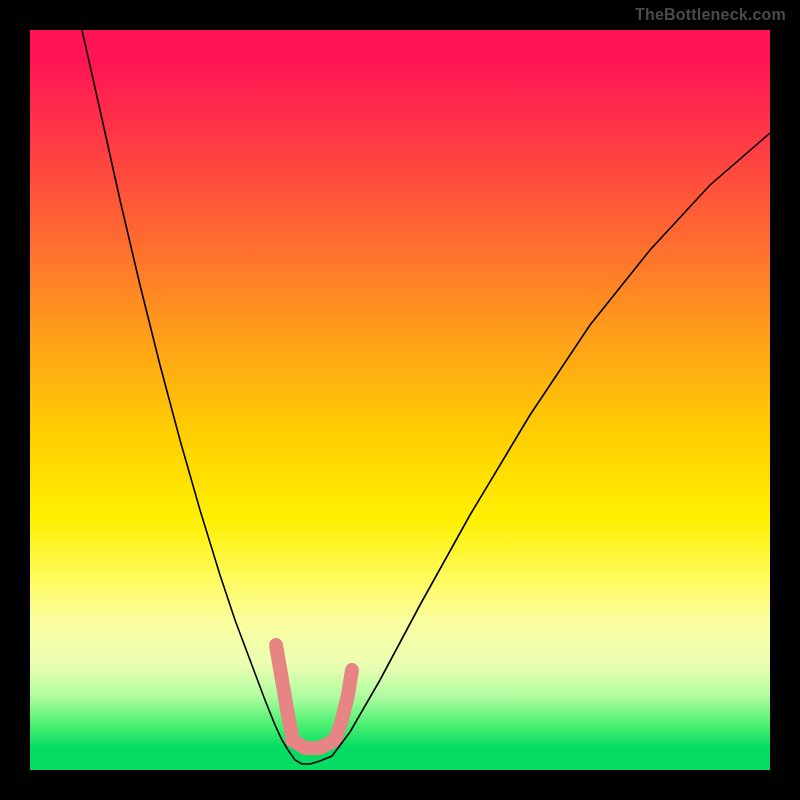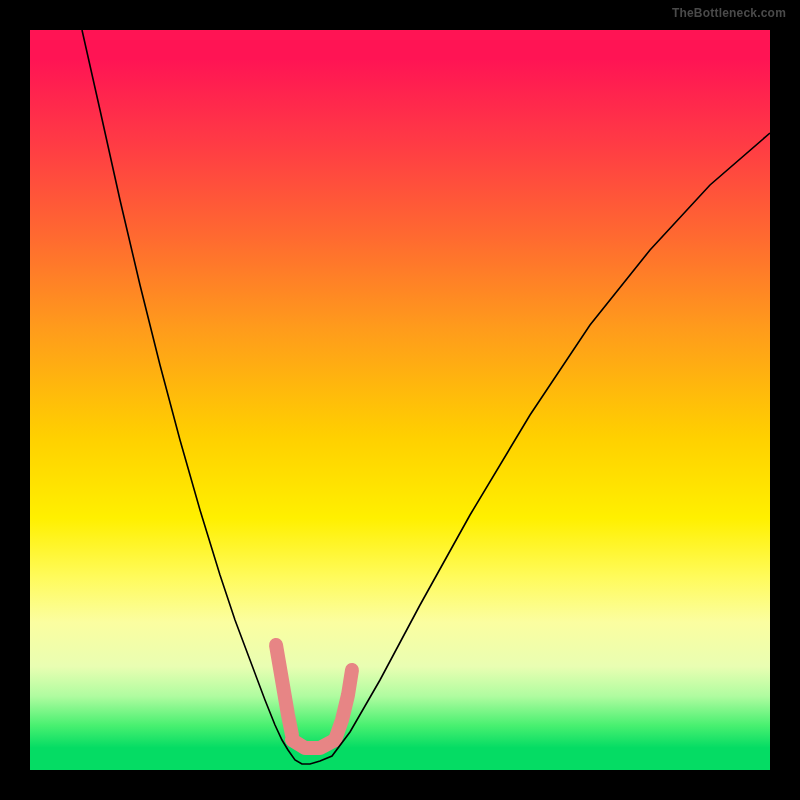--- a/index.html
+++ b/index.html
@@ -39,21 +39,21 @@
       #48f070 94%,
       #05dc64 97%,
       #05dc64 100%
     );
   }
   .watermark {
     position: absolute;
     top: 6px;
     right: 14px;
     color: #4a4a4a;
-    font-size: 12px;
+    font-size: 16px;
     font-weight: 600;
     letter-spacing: 0.2px;
     user-select: none;
   }
   svg.curve {
     position: absolute;
     inset: 0;
     width: 100%;
     height: 100%;
     overflow: visible;

